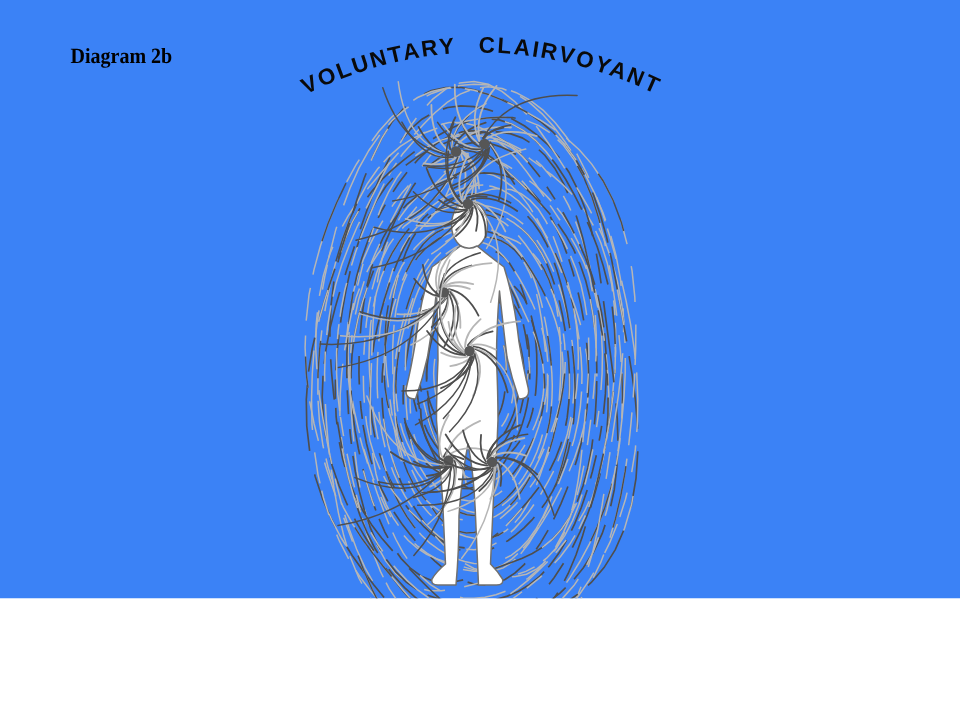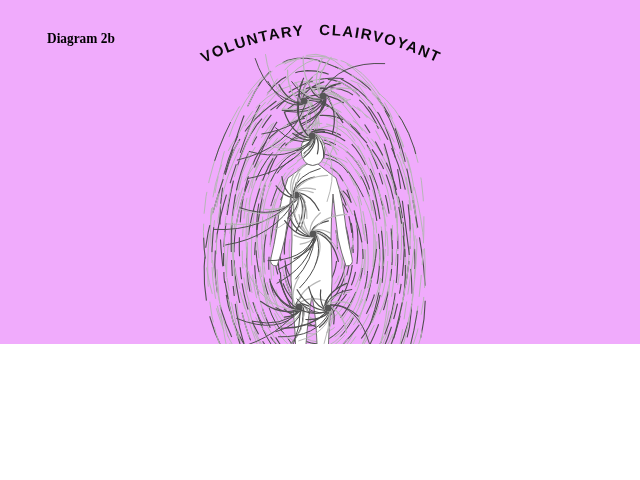--- a/index.html
+++ b/index.html
@@ -1,17 +1,17 @@
 <!DOCTYPE html>
 <html><head>
 <meta charset="utf-8">
 <style>
   html,body { margin:0; padding:0; background:#fff; }
   .page {
-    position:relative; width:640px; height:344px; background:#f0abfc;
+    position:relative; width:640px; height:399px; background:#3b82f6;
     font-family:"Liberation Sans", sans-serif; overflow:hidden;
   }
   .diagram-label {
     position:absolute; left:47px; top:30px;
     font-family:"Liberation Serif", serif; font-weight:bold; font-size:14.5px;
     color:#000; transform:scaleX(0.92); transform-origin:left center; white-space:nowrap;
   }
   .aura-svg { position:absolute; left:0; top:0; }
   .arc-text {
     font-family:"Liberation Sans", sans-serif; font-weight:bold; font-size:15px;

